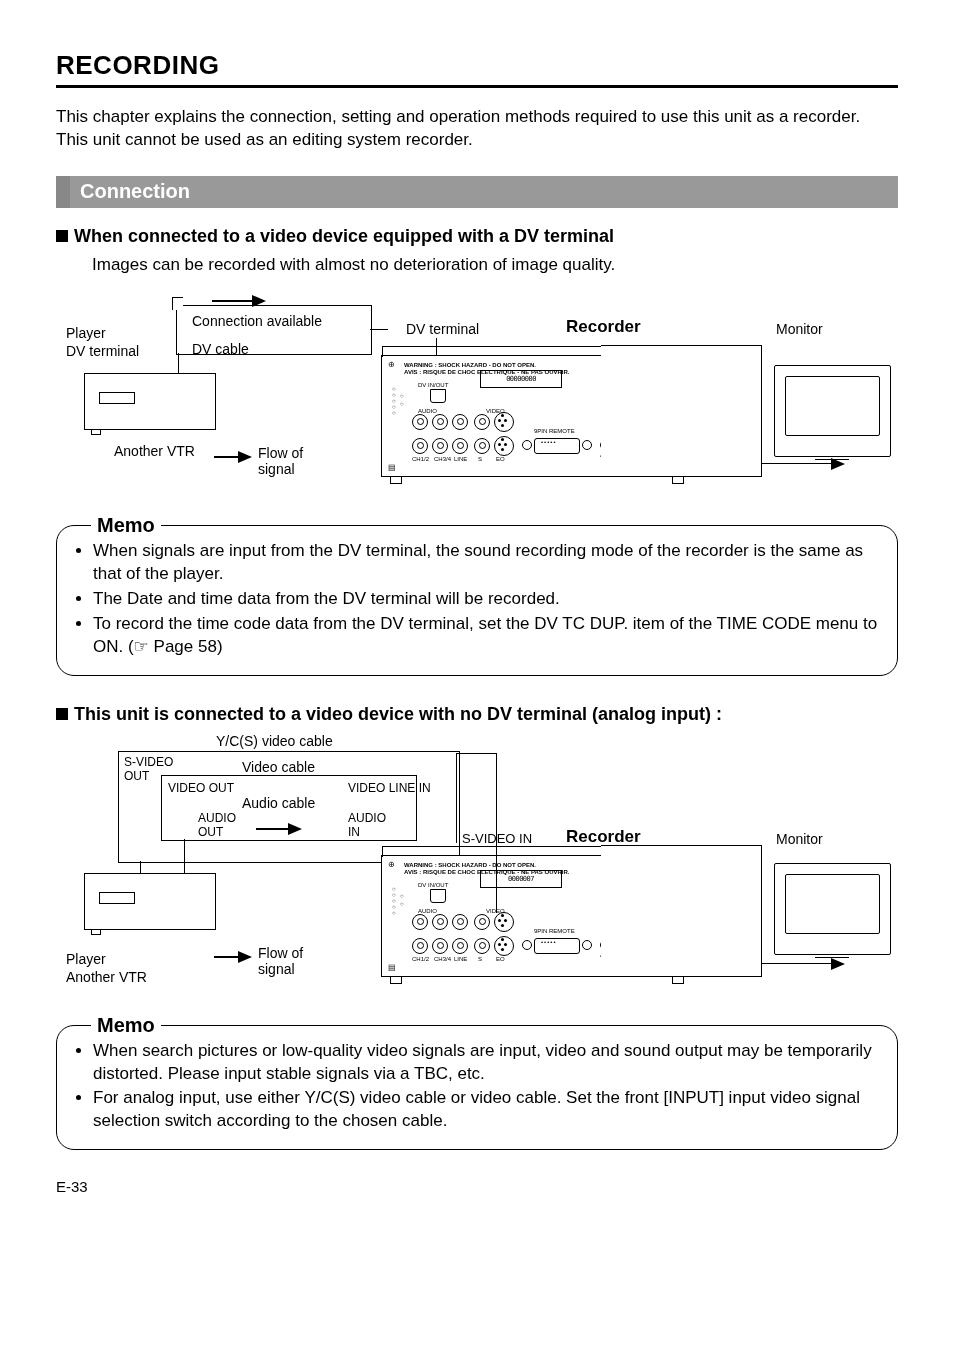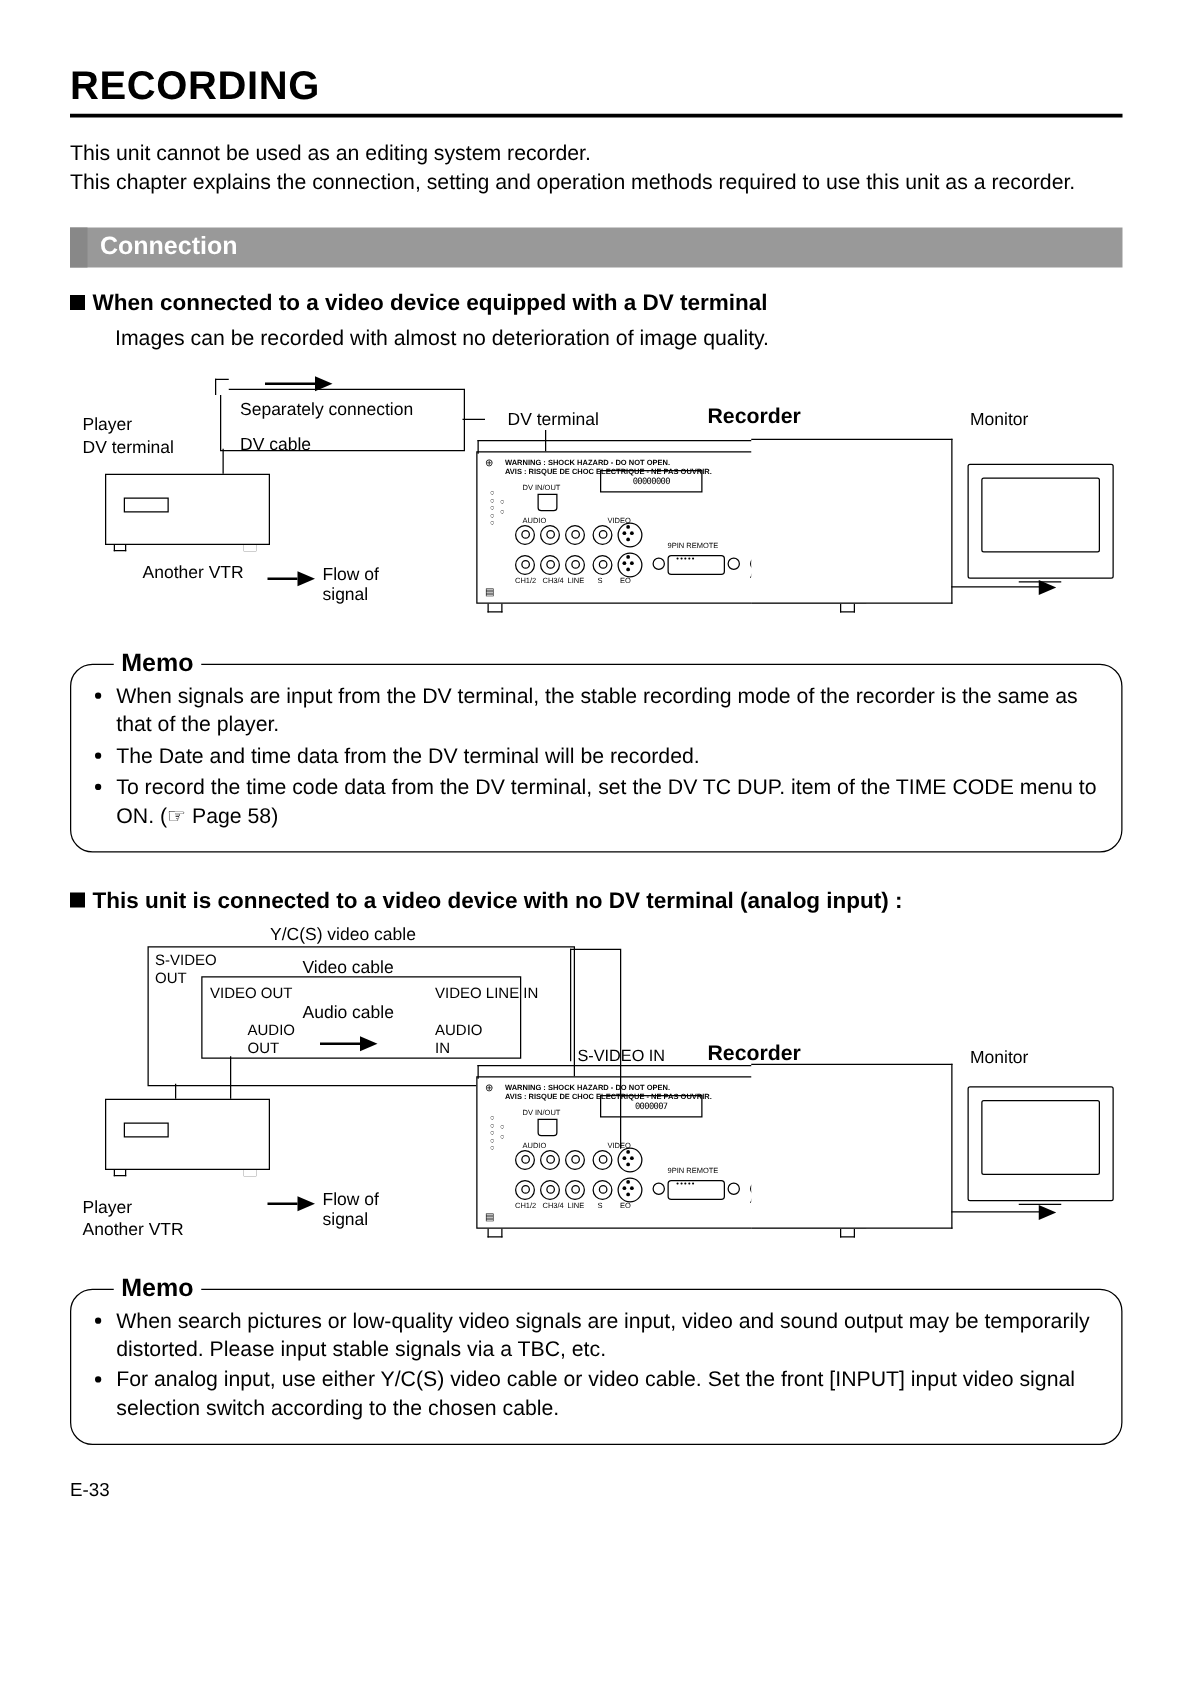--- a/index.html
+++ b/index.html
@@ -18,21 +18,21 @@
     display: flex;
     justify-content: space-between;
     align-items: baseline;
     border-bottom: 3px solid #000;
     padding-bottom: 4px;
     margin-bottom: 18px;
   }
   .h1-left {
     font-family: "Arial Black", Arial, sans-serif;
     font-weight: 900;
-    font-size: 32px;
+    font-size: 26px;
     letter-spacing: 0.5px;
   }
   .h1-right {
     font-family: "Arial Black", Arial, sans-serif;
     font-weight: 900;
     font-size: 27px;
   }
   .intro {
     line-height: 1.35;
     margin-bottom: 24px;
@@ -292,41 +292,41 @@
 </head>
 <body>
 
 <div class="page">
 
   <div class="title-row">
     <div class="h1-left">RECORDING</div>
   </div>
 
   <div class="intro">
+    <div>This chapter explains the connection, setting and operation methods required to use this unit as a recorder.</div>
     <div>This unit cannot be used as an editing system recorder.</div>
-    <div>This chapter explains the connection, setting and operation methods required to use this unit as a recorder.</div>
   </div>
 
   <div class="section-bar">Connection</div>
 
   <div class="sub-h">
     <span class="sq"></span><span>When connected to a video device equipped with a DV terminal</span>
   </div>
   <div class="sub-p">Images can be recorded with almost no deterioration of image quality.</div>
 
   <div class="diagram">
 
     <div class="box vtr" style="left:28px; top:80px"></div>
     <div class="label" style="left:10px; top:32px">Player</div>
     <div class="label" style="left:10px; top:50px">DV terminal</div>
     <div class="label" style="left:58px; top:150px; font-size:14px">Another VTR</div>
 
     <div class="box" style="left:120px; top:12px; width:194px; height:48px;"></div>
     <div style="position:absolute; left:116px; top:4px; width:10px; height:12px; background:#fff; border-left:1.5px solid #000; border-top:1.5px solid #000"></div>
-    <div class="label" style="left:136px; top:20px;">Separately connection</div>
+    <div class="label" style="left:136px; top:20px;">Connection available</div>
     <div class="label" style="left:136px; top:48px;text-align:right;">DV cable</div>
 
     <div class="arrow-thick" style="left:196px; top:2px;"></div>
     <div class="line h" style="left:156px; top:7px; width:40px; height:2px;"></div>
 
     <div class="line v" style="left:122px; top:60px; height:20px;"></div>
     <div class="line v" style="left:312px; top:60px; height:0px;"></div>
 
     <div class="label" style="left:350px; top:28px;">DV terminal</div>
 
@@ -403,21 +403,21 @@
     <div class="line h" style="left:158px; top:163px; width:24px; height:2px;"></div>
     <div class="label" style="left:202px; top:152px; font-size:14px">Flow of</div>
     <div class="label" style="left:202px; top:168px; font-size:14px">signal</div>
 
     <div class="line h" style="left:314px; top:36px; width:18px;"></div>
   </div>
 
   <div class="memo-box">
     <div class="memo-title">Memo</div>
     <ul>
-      <li>When signals are input from the DV terminal, the stable recording mode of the recorder is the same as that of the player.</li>
+      <li>When signals are input from the DV terminal, the sound recording mode of the recorder is the same as that of the player.</li>
       <li>The Date and time data from the DV terminal will be recorded.</li>
       <li>To record the time code data from the DV terminal, set the DV TC DUP. item of the TIME CODE menu to ON. (☞ Page 58)</li>
     </ul>
   </div>
 
   <div class="sub-h">
     <span class="sq"></span><span>This unit is connected to a video device with no DV terminal (analog input) :</span>
   </div>
 
   <div class="diagram2">

